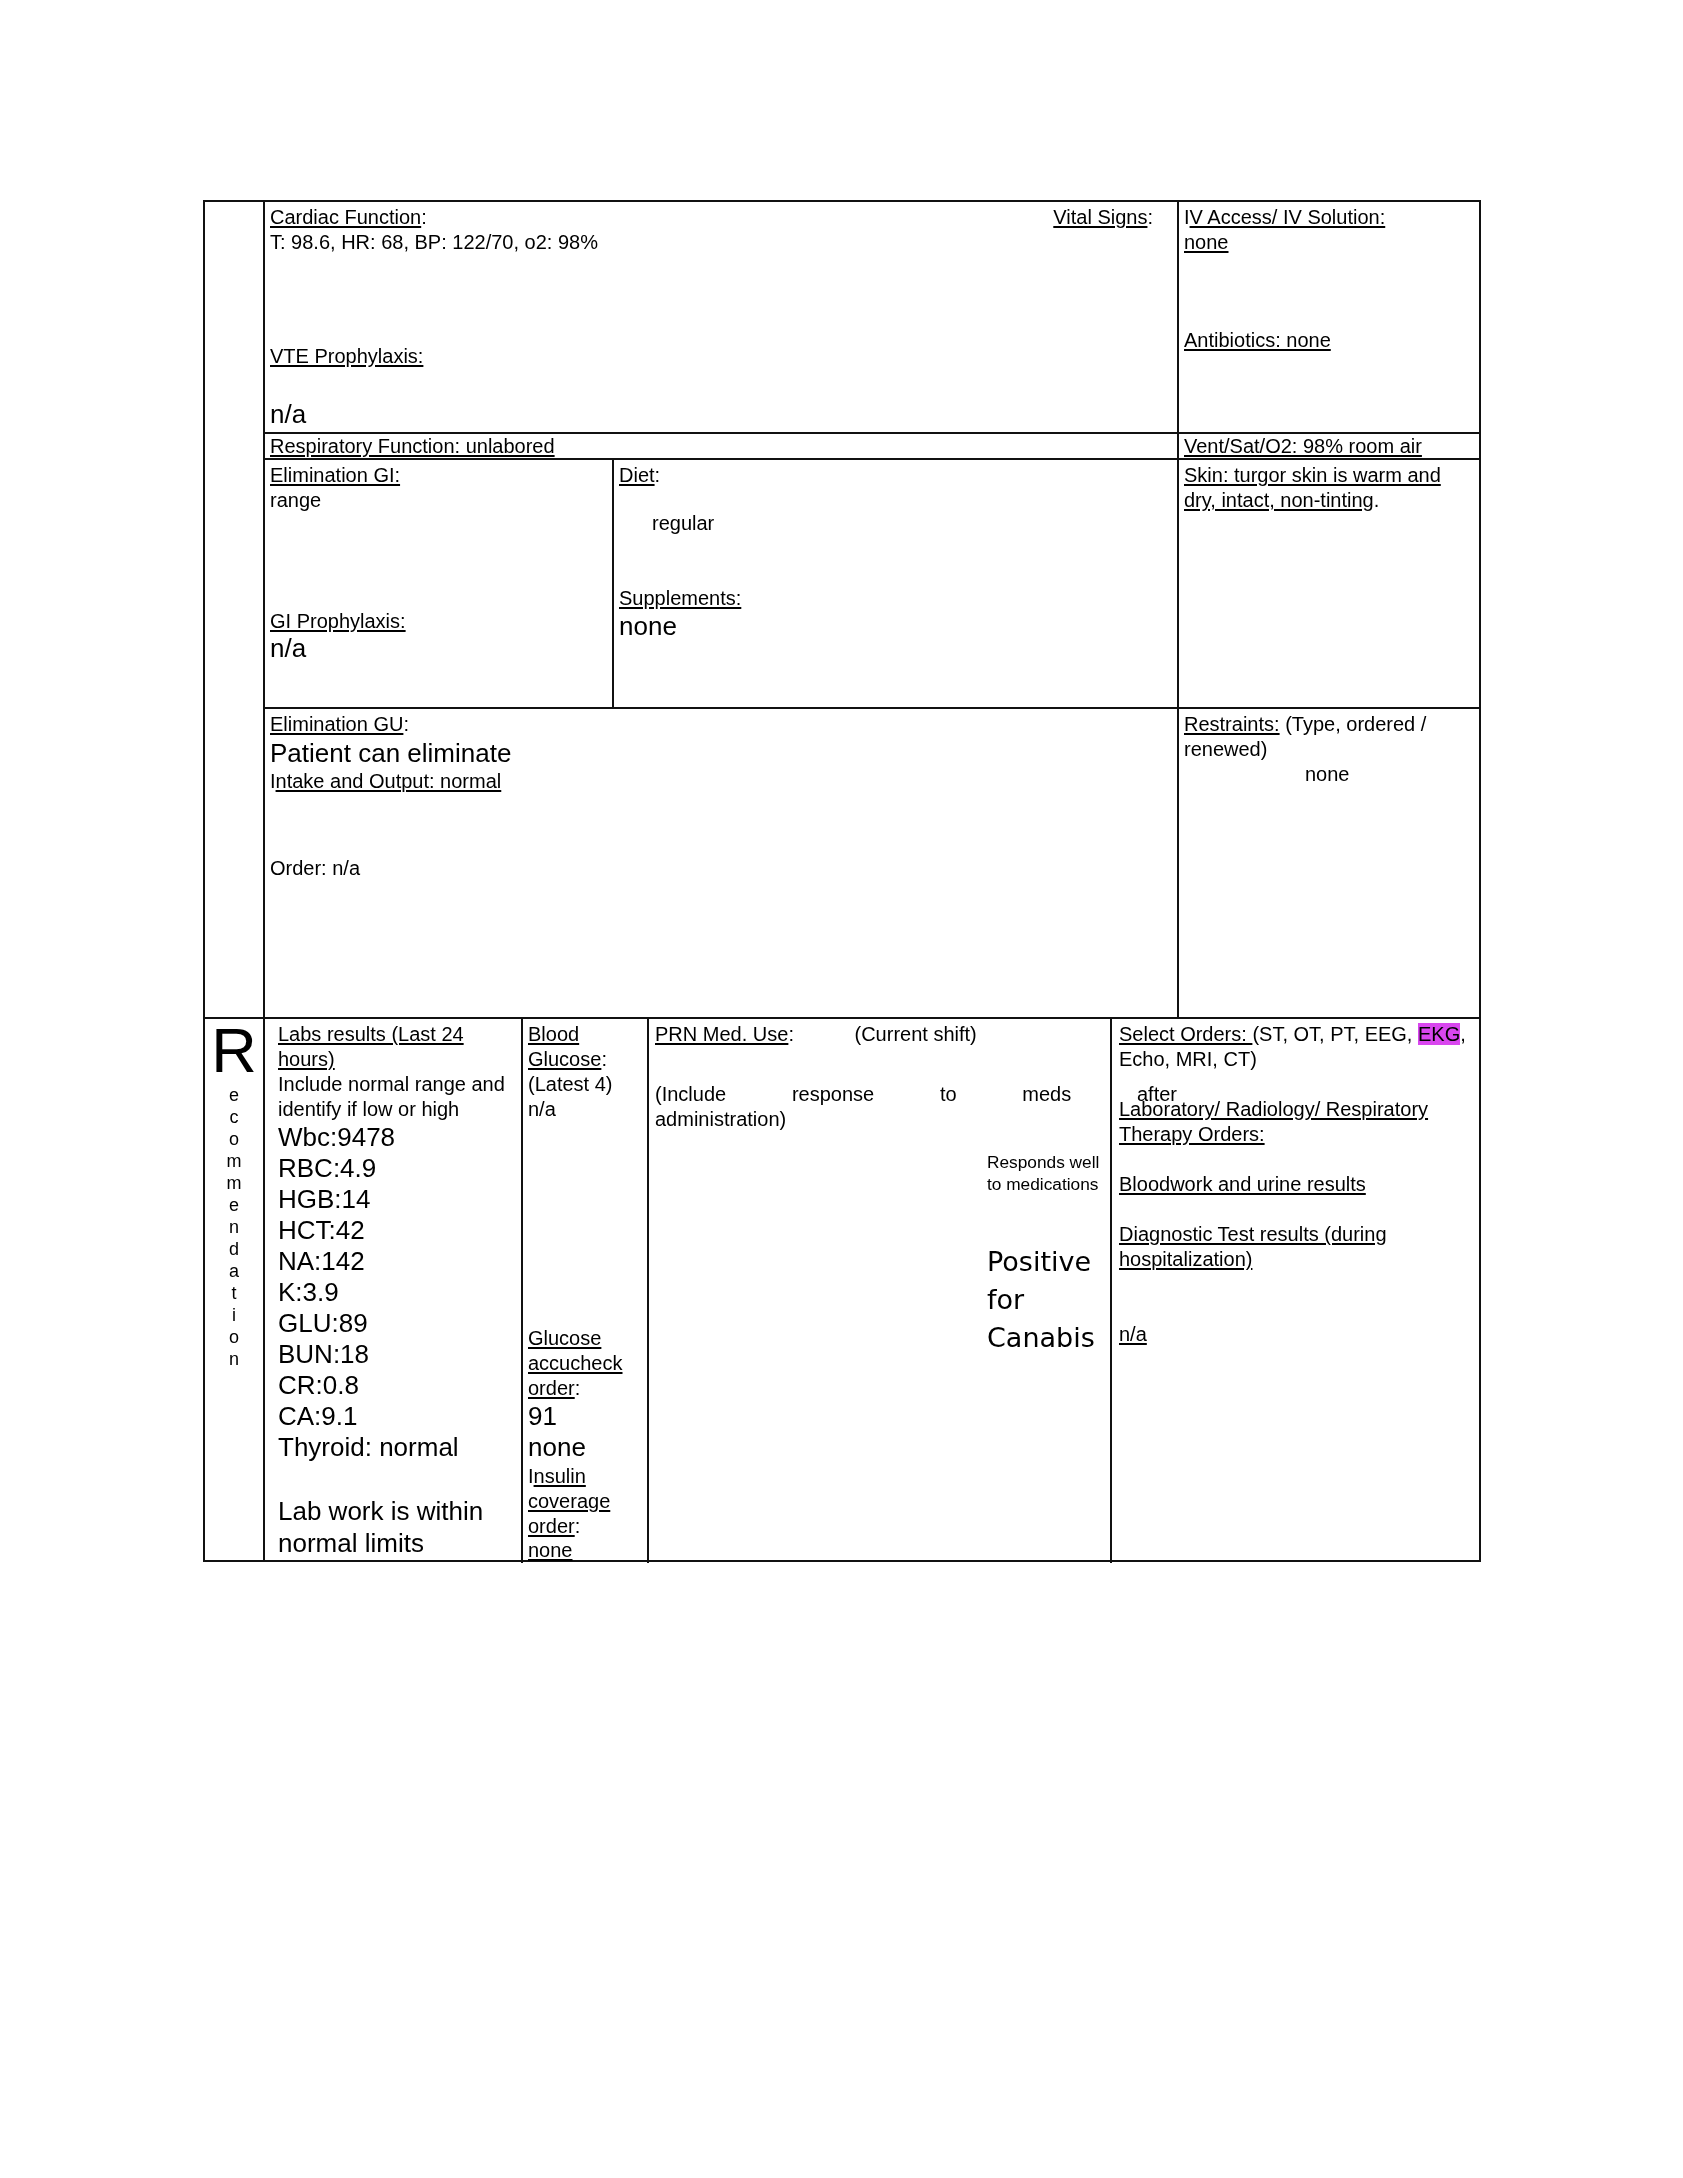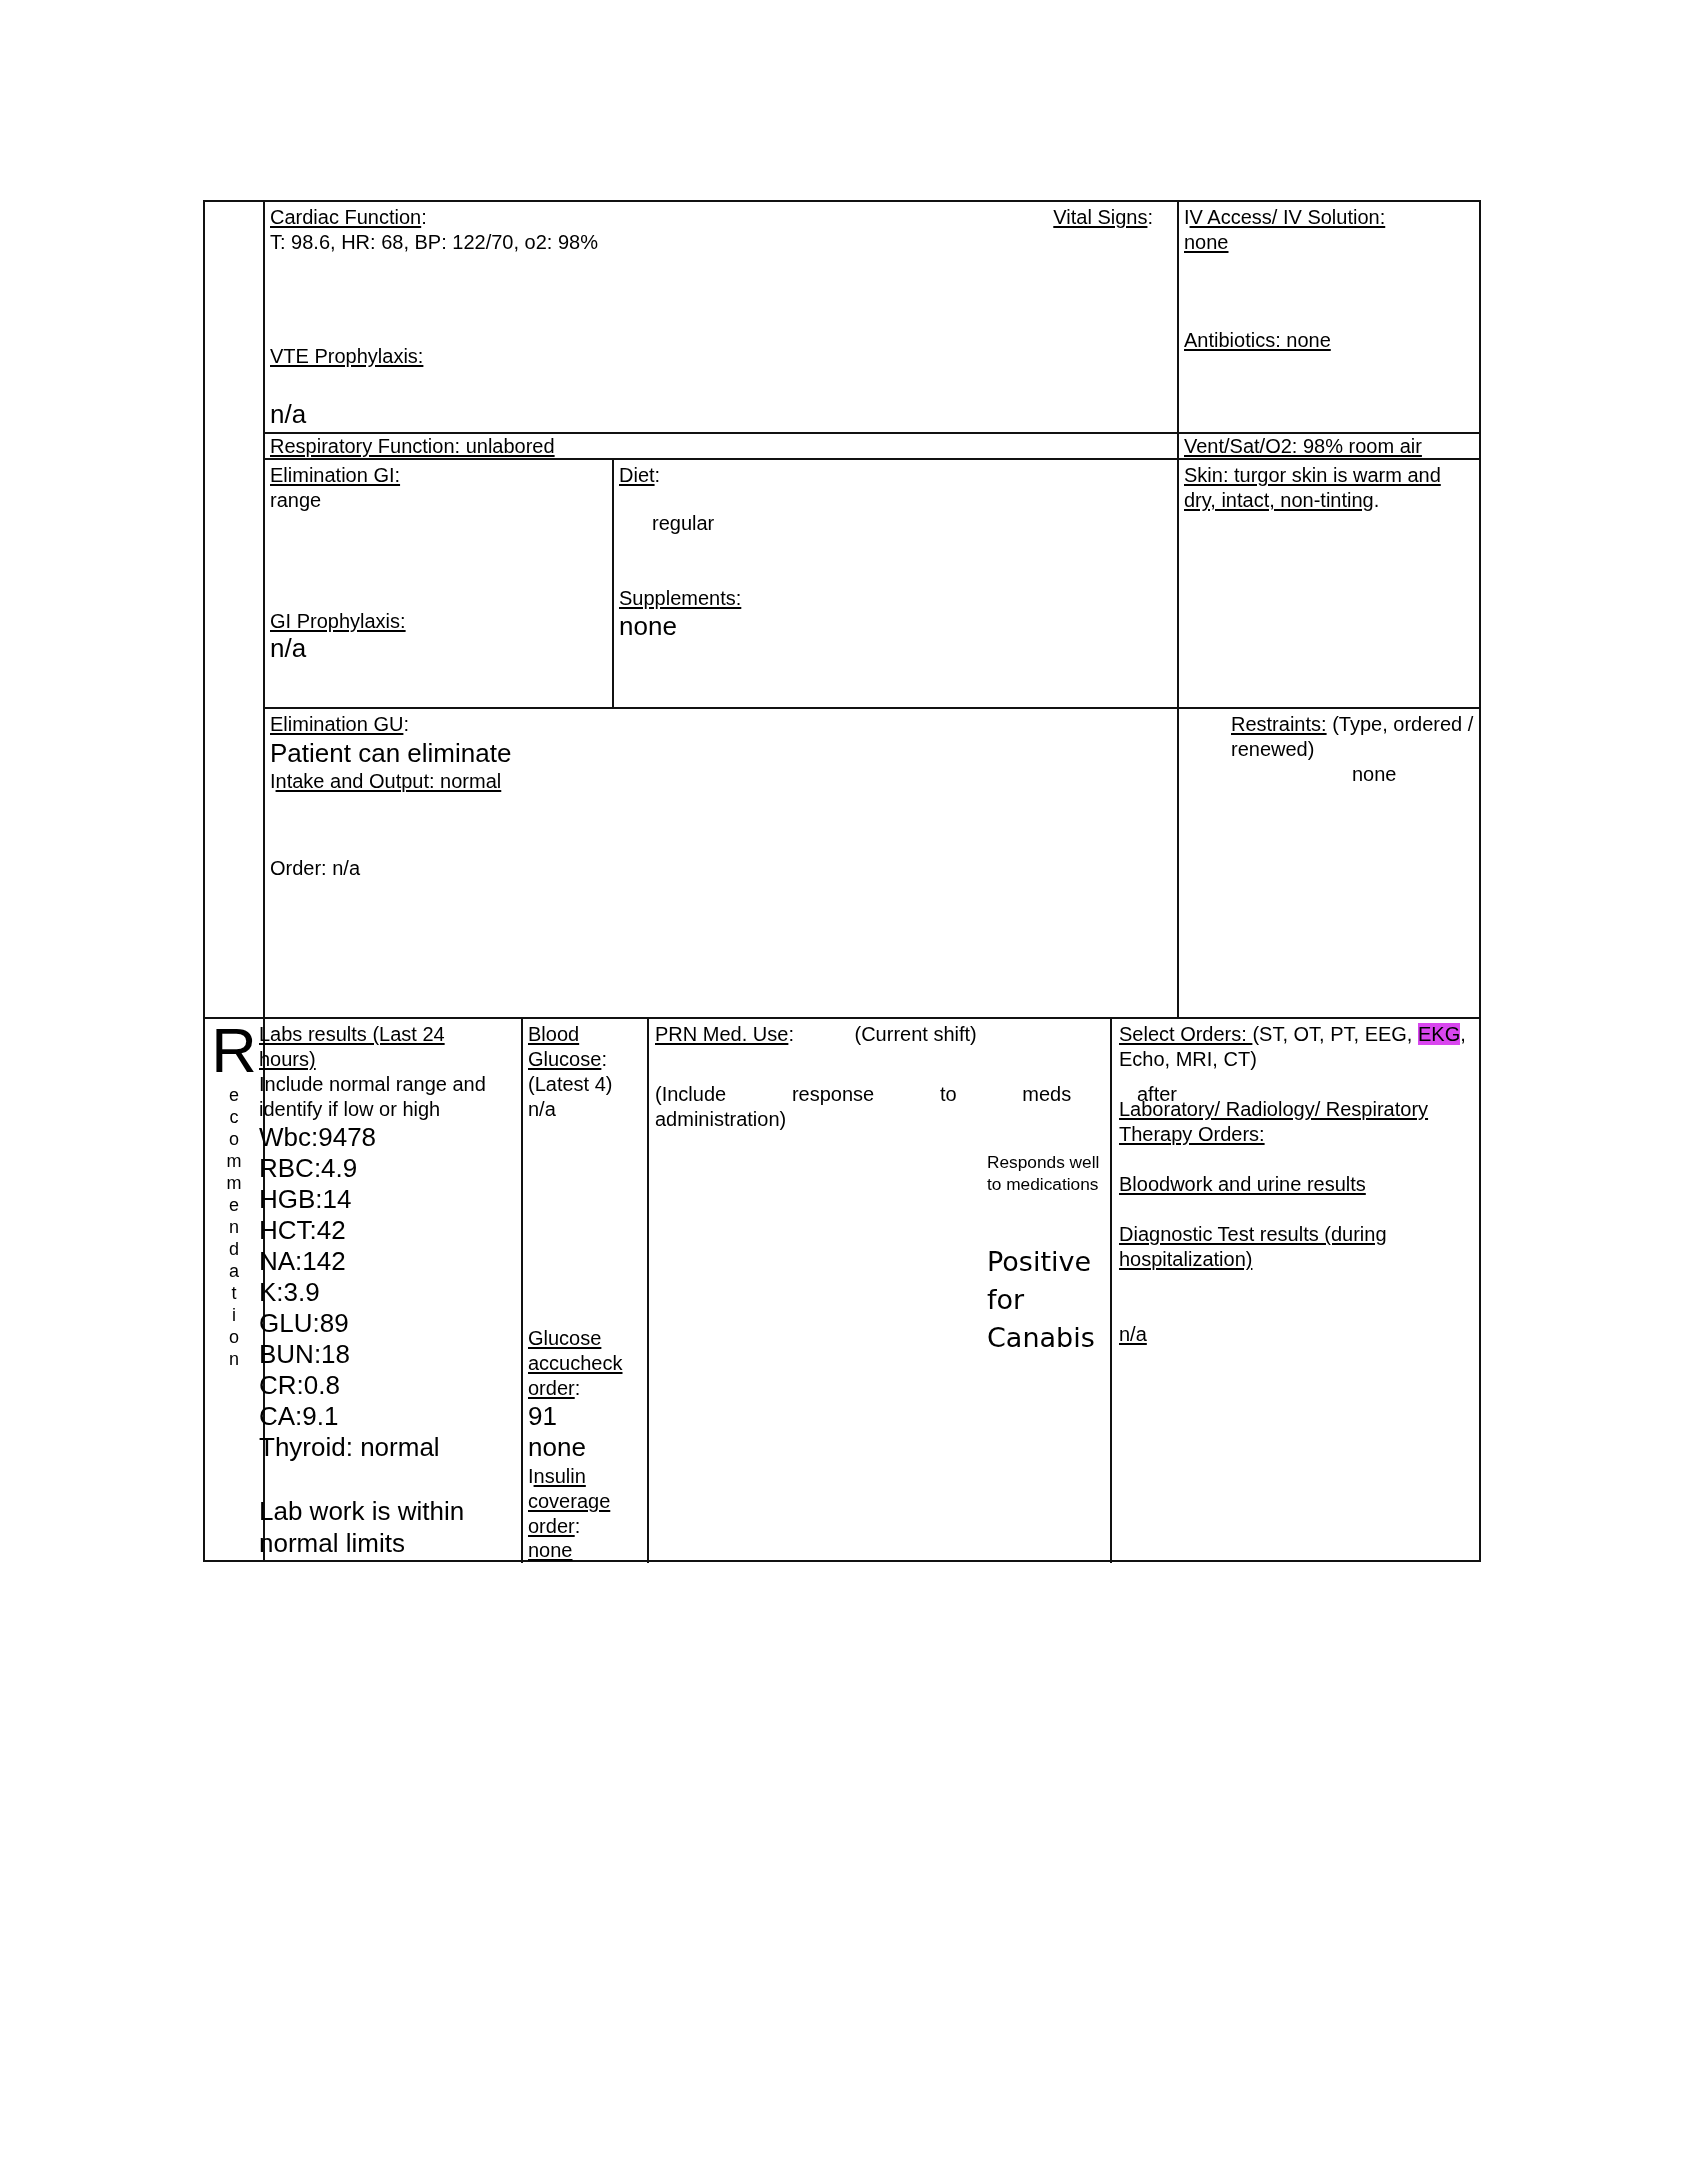--- a/index.html
+++ b/index.html
@@ -83,21 +83,21 @@
   <div class="t20">
     <span class="u">Elimination GU</span><span>:</span>
   </div>
   <div class="t26">Patient can eliminate</div>
   <div class="t20">
     <span>I</span><span class="u">ntake and Output: normal</span>
   </div>
   <div class="abs t20" style="left:5px; top:147px;">Order: n/a</div>
 </div>
 
-<div class="cell" style="left:1179px; top:709px; width:300px; height:308px;margin-left:47px;">
+<div class="cell" style="left:1179px; top:709px; width:300px; height:308px;">
   <div class="t20">
     <span class="u">Restraints:</span><span> (Type, ordered / renewed)</span>
   </div>
   <div class="t20" style="padding-left:121px;">none</div>
 </div>
 
 <div class="cell" style="left:205px; top:1019px; width:58px; height:542px; padding:2px 0 0 0;">
   <div style="text-align:center; font-size:63px; line-height:59px;">R</div>
   <div id="rec-letters" style="margin-top:4px;">
       <span class="letter">e</span>
@@ -109,21 +109,21 @@
       <span class="letter">n</span>
       <span class="letter">d</span>
       <span class="letter">a</span>
       <span class="letter">t</span>
       <span class="letter">i</span>
       <span class="letter">o</span>
       <span class="letter">n</span>
     </div>
 </div>
 
-<div class="cell" style="left:252px; top:1019px; width:255px; height:542px; padding:3px 7px;">
+<div class="cell" style="left:271px; top:1019px; width:255px; height:542px; padding:3px 7px;">
   <div class="t20 u">Labs results (Last 24 hours)</div>
   <div class="t20">Include normal range and identify if low or high</div>
   <div id="labs-list">
       <div class="t26" style="line-height: 31px;">Wbc:9478</div>
       <div class="t26" style="line-height: 31px;">RBC:4.9</div>
       <div class="t26" style="line-height: 31px;">HGB:14</div>
       <div class="t26" style="line-height: 31px;">HCT:42</div>
       <div class="t26" style="line-height: 31px;">NA:142</div>
       <div class="t26" style="line-height: 31px;">K:3.9</div>
       <div class="t26" style="line-height: 31px;">GLU:89</div>

